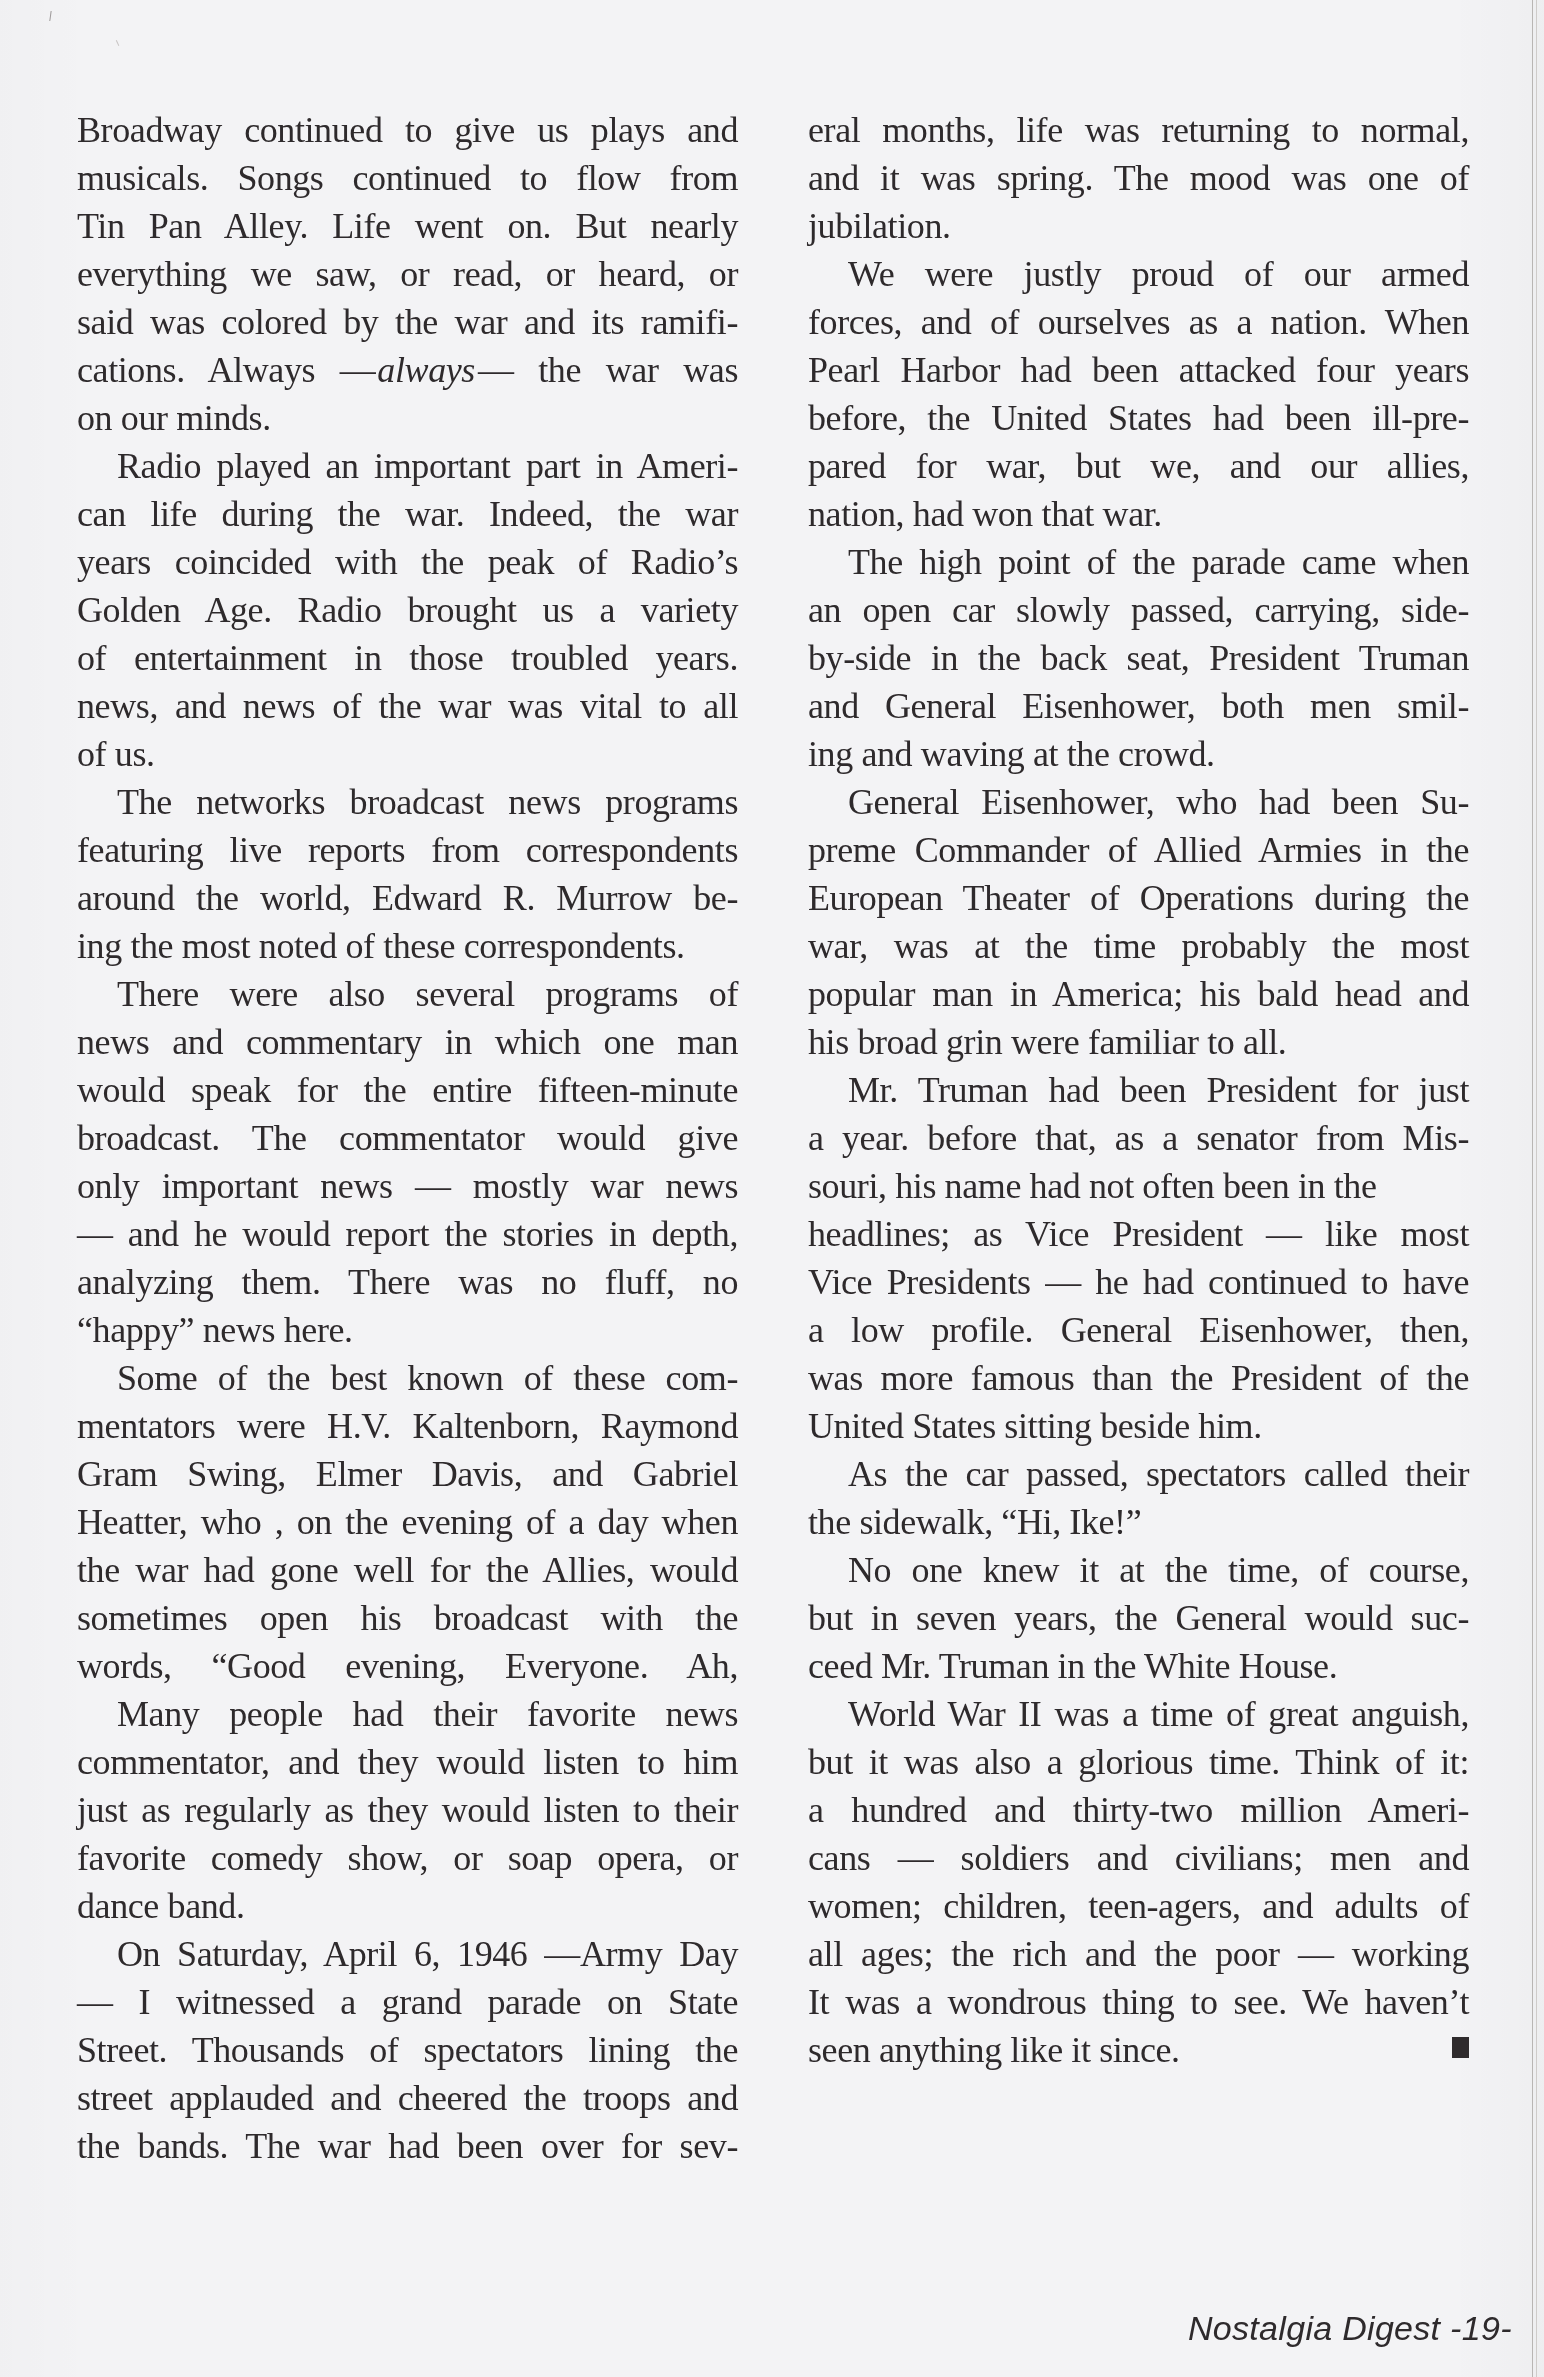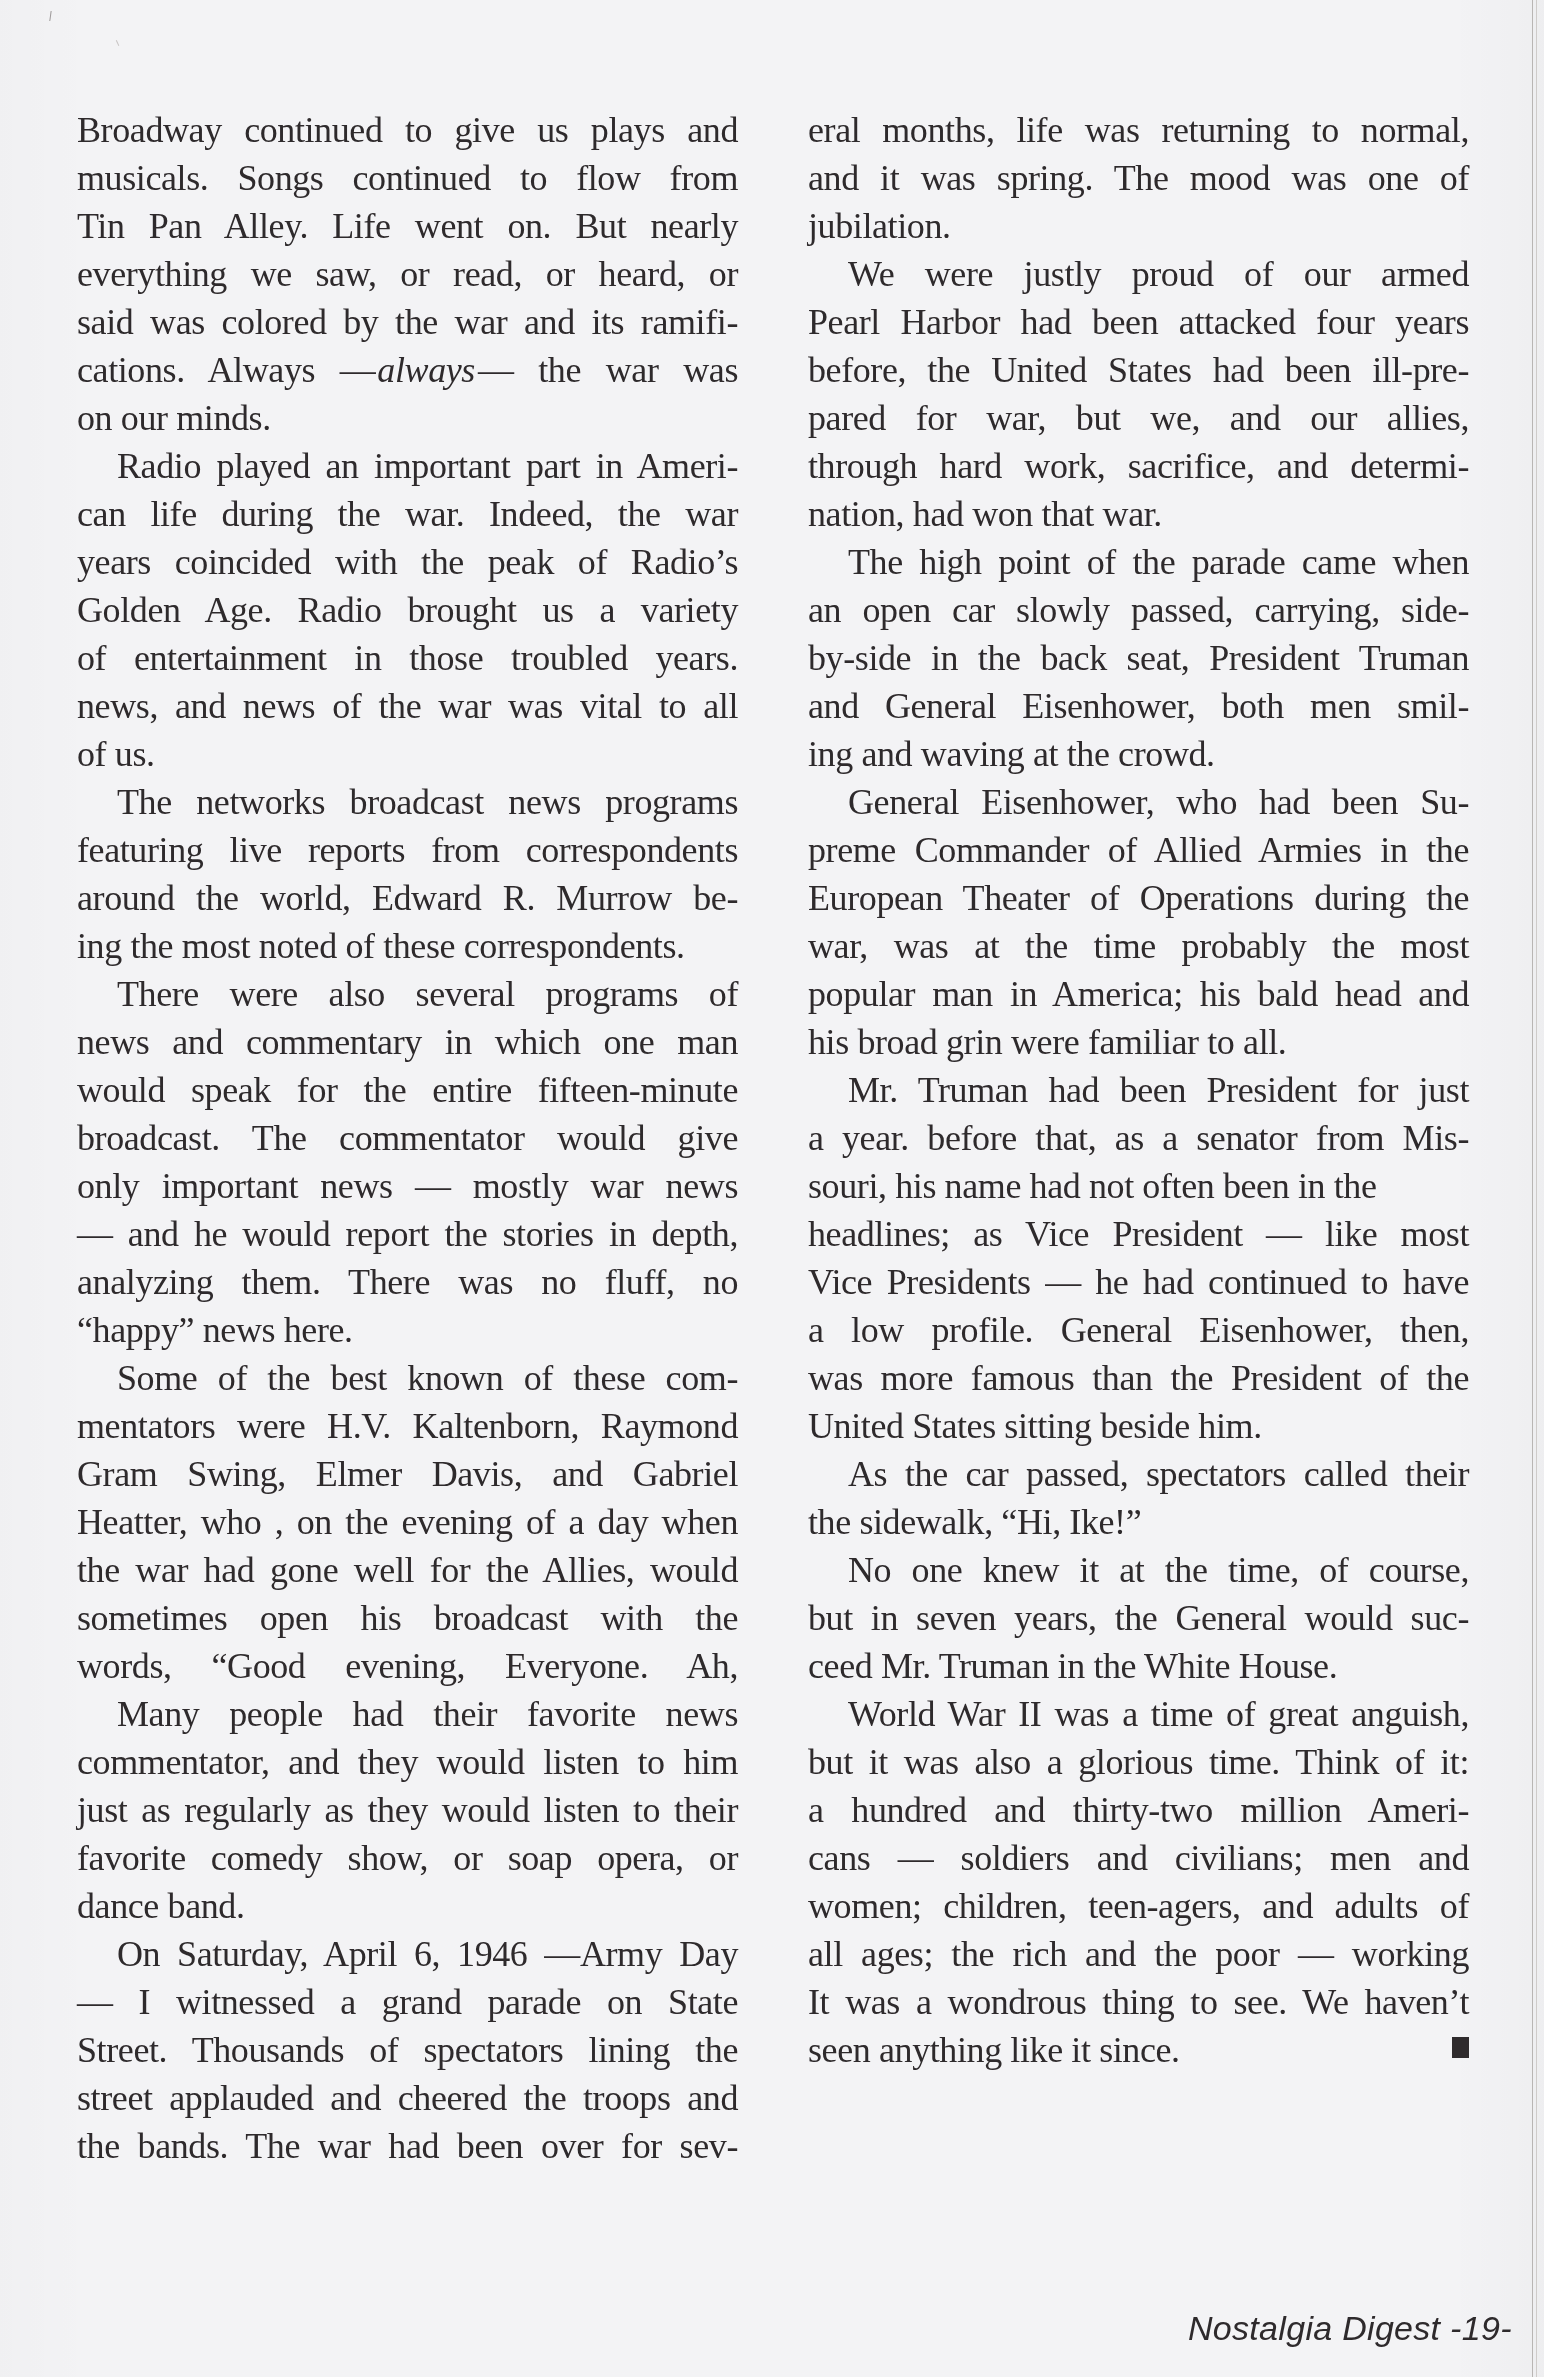--- a/index.html
+++ b/index.html
@@ -139,24 +139,24 @@
       <span class="line"><span>— I witnessed a grand parade on State</span></span>
       <span class="line"><span>Street.  Thousands of spectators lining the</span></span>
       <span class="line"><span>street applauded and cheered the troops and</span></span>
       <span class="line"><span>the bands.  The war had been over for sev-</span></span>
     </div>
   <div class="column col-right">
       <span class="line"><span>eral months, life was returning to normal,</span></span>
       <span class="line"><span>and it was spring.  The mood was one of</span></span>
       <span class="line last"><span>jubilation.</span></span>
       <span class="line indent"><span>We were justly proud of our armed</span></span>
+      <span class="line"><span>forces, and of ourselves as a nation. When</span></span>
       <span class="line"><span>Pearl Harbor had been attacked four years</span></span>
       <span class="line"><span>before, the United States had been ill-pre-</span></span>
       <span class="line"><span>pared for war, but we, and our allies,</span></span>
-      <span class="line"><span>through hard work, sacrifice, and determi-</span></span>
       <span class="line last"><span>nation, had won that war.</span></span>
       <span class="line indent"><span>The high point of the parade came when</span></span>
       <span class="line"><span>an open car slowly passed, carrying, side-</span></span>
       <span class="line"><span>by-side in the back seat, President Truman</span></span>
       <span class="line"><span>and General Eisenhower, both men smil-</span></span>
       <span class="line last"><span>ing and waving at the crowd.</span></span>
       <span class="line indent"><span>General Eisenhower, who had been Su-</span></span>
       <span class="line"><span>preme Commander of Allied Armies in the</span></span>
       <span class="line"><span>European Theater of Operations during the</span></span>
       <span class="line"><span>war, was at the time probably the most</span></span>

